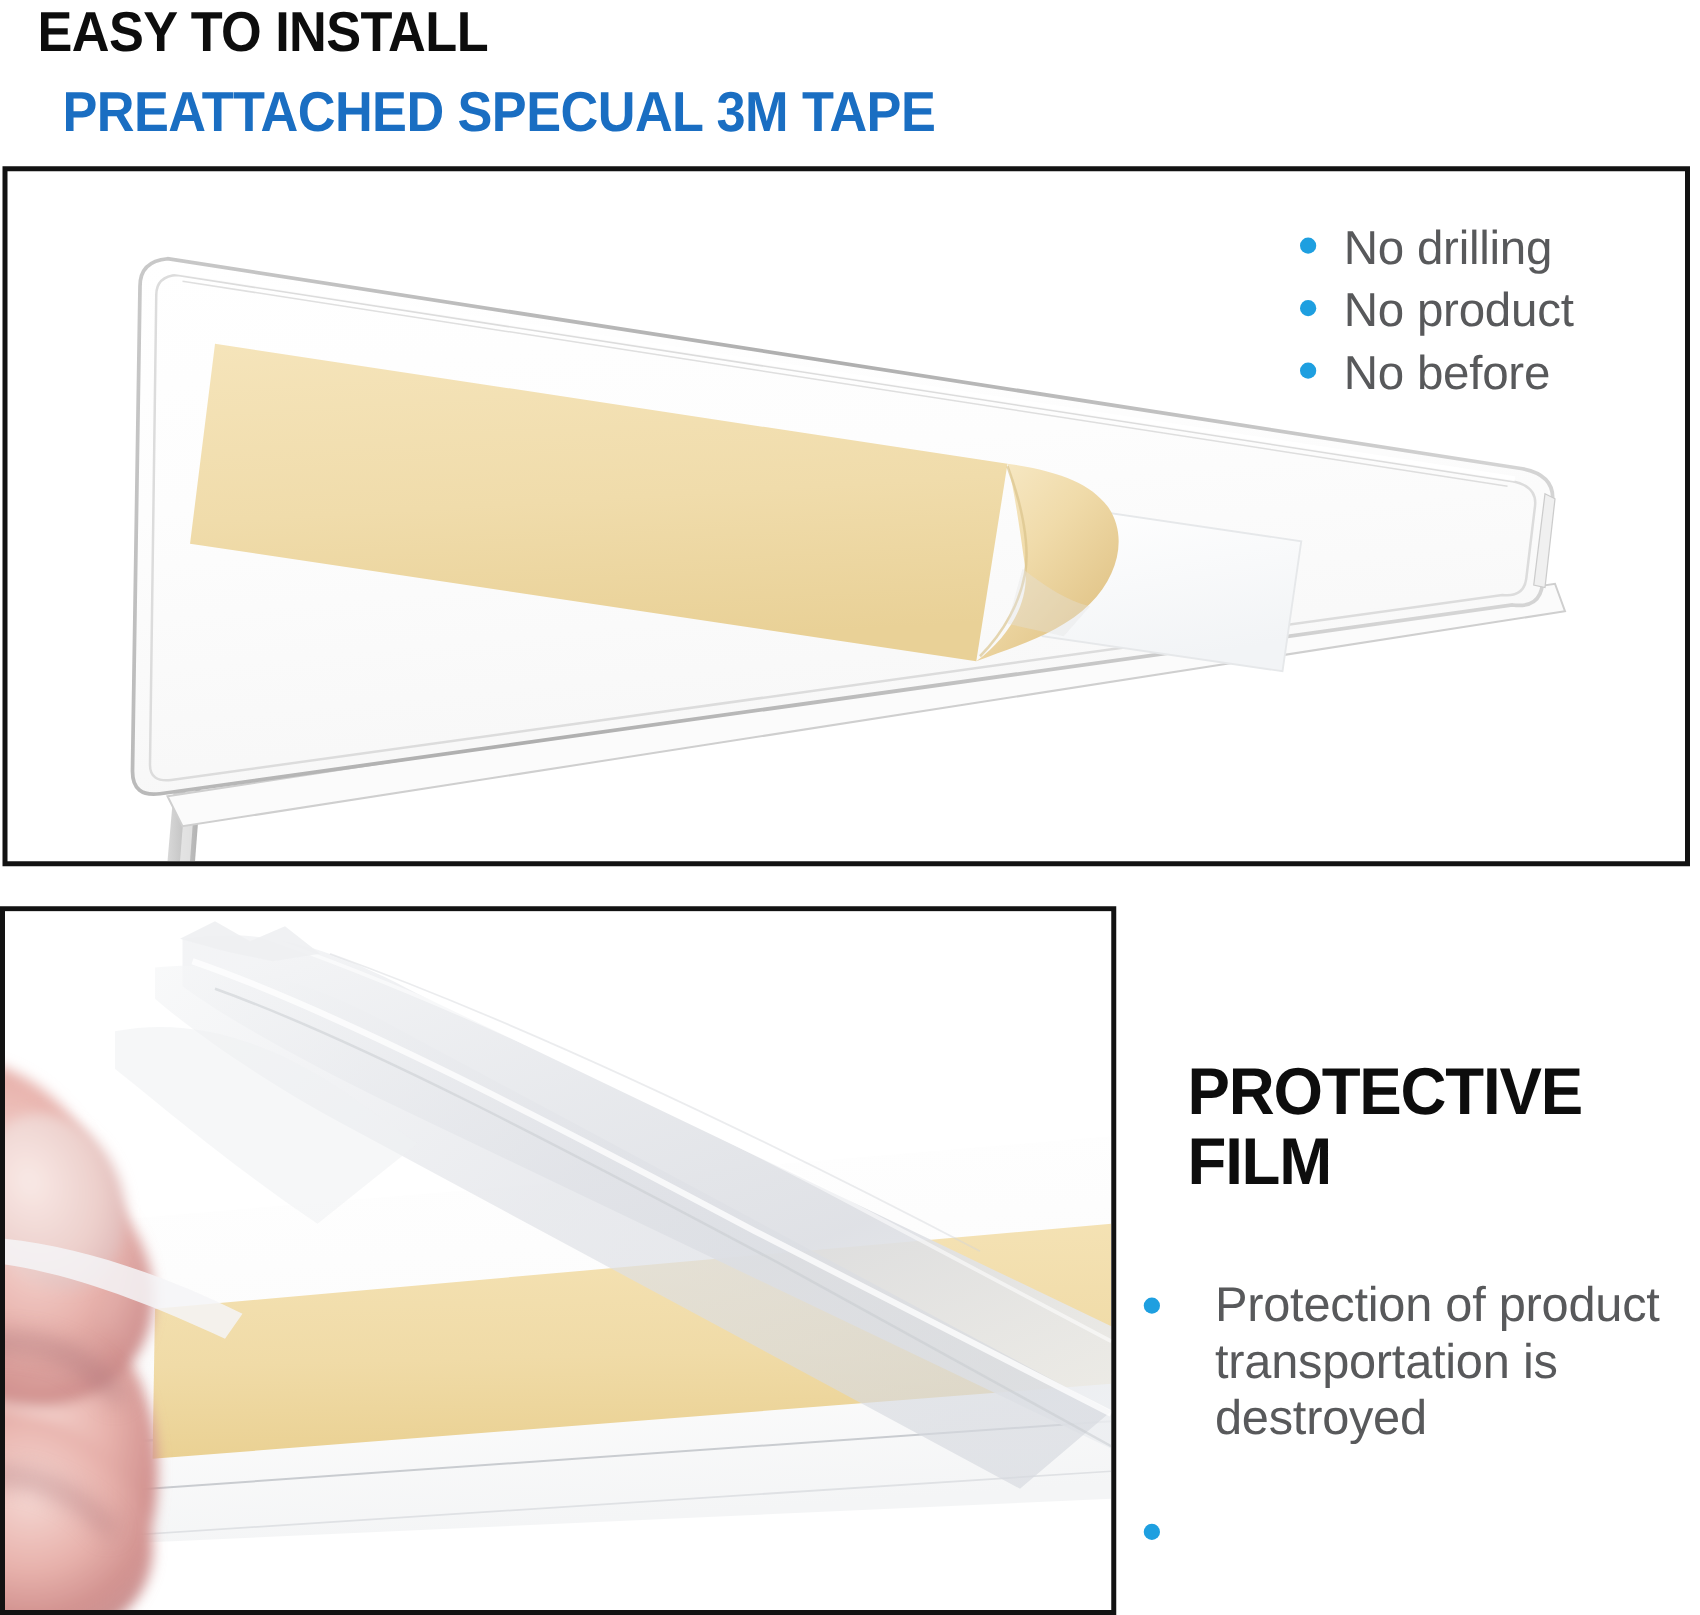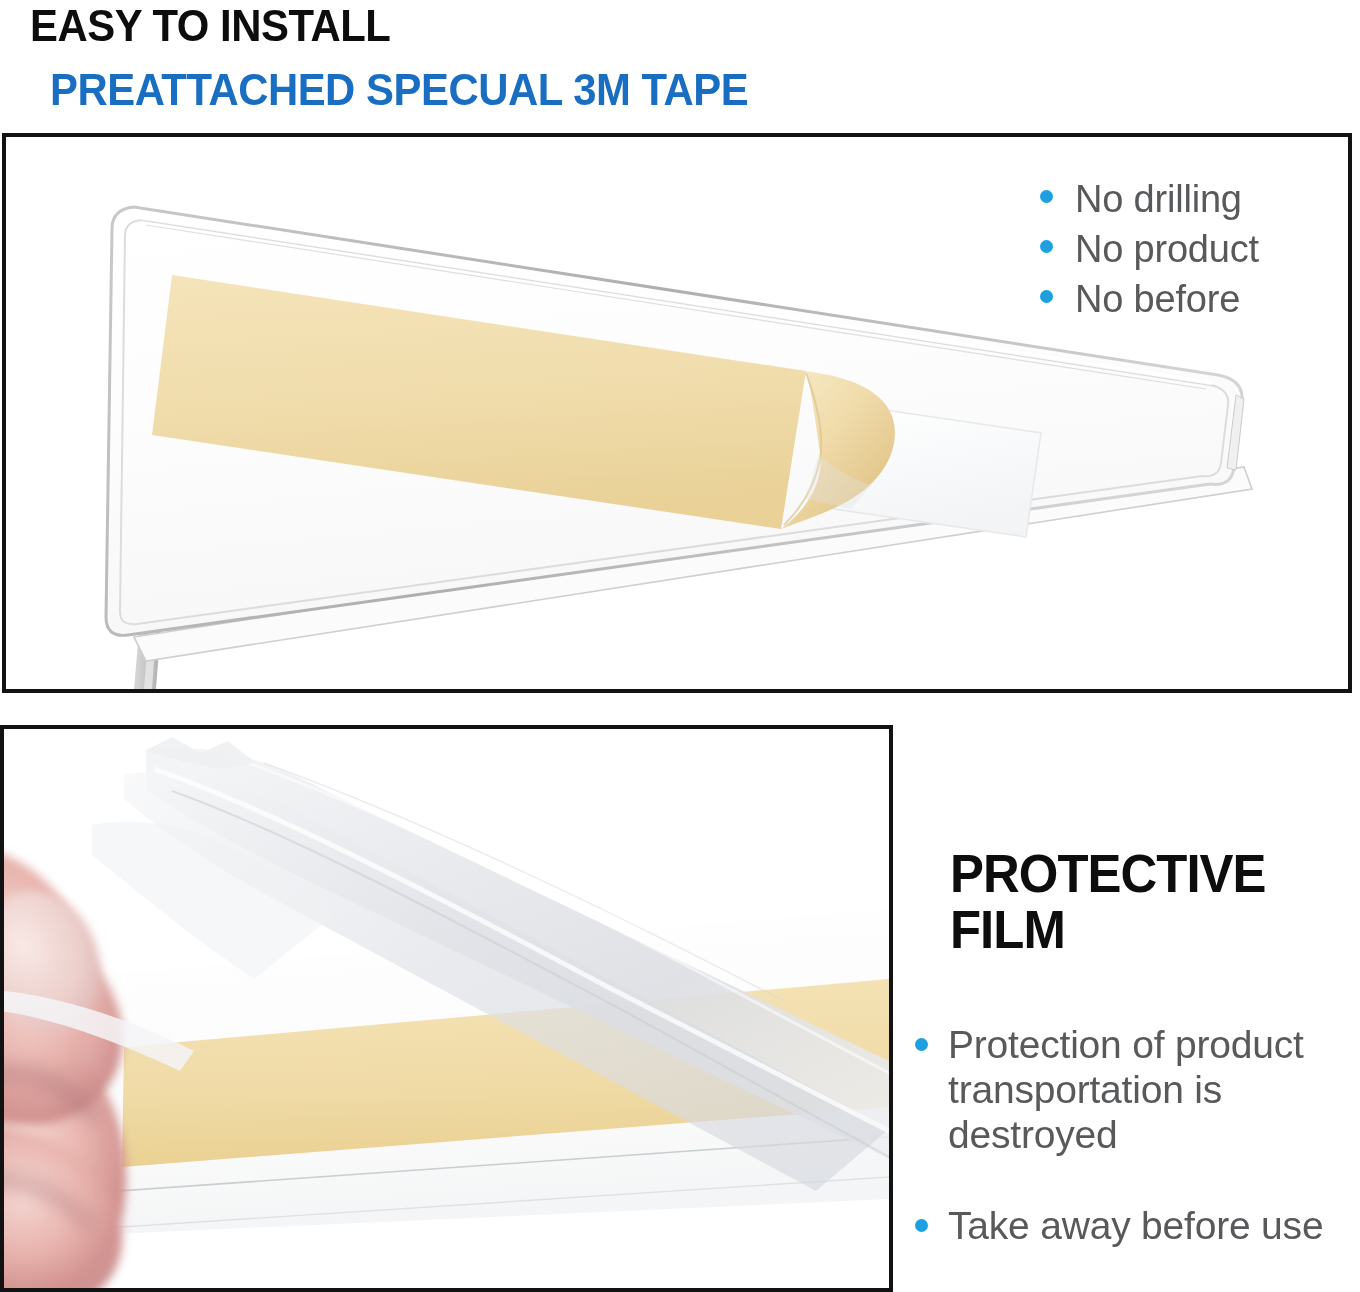--- a/index.html
+++ b/index.html
@@ -39,21 +39,21 @@
   .blist2{position:absolute;left:915px;top:1022px;width:440px;}
   .brow{display:flex;align-items:flex-start;margin-bottom:4px;}
   .bdot{
     width:13px;height:13px;border-radius:50%;
     background:#1e9fe0;flex:0 0 13px;margin-top:14px;margin-right:22px;
   }
   .btxt{
     font-size:38px;line-height:46px;color:#58595b;
     font-weight:400;letter-spacing:-0.2px;
   }
-  .blist2 .brow{margin-bottom:46px;}
+  .blist2 .brow{margin-bottom:46px;gap:24px;}
   .blist2 .bdot{margin-top:16px;margin-right:20px;}
   .blist2 .btxt{font-size:39px;line-height:45px;}
 
   
   .hdr-film{
     position:absolute;left:950px;top:846px;
     font-size:53px;line-height:56px;font-weight:bold;
     letter-spacing:-1px;color:#0d0d0d;
     transform:scaleX(0.96);transform-origin:left top;
   }
@@ -275,17 +275,16 @@
 
   <div class="hdr-film">PROTECTIVE FILM</div>
 
   <div class="blist2">
     <div class="brow">
       <span class="bdot"></span>
       <span class="btxt">Protection of product transportation is destroyed</span>
     </div>
     <div class="brow">
       <span class="bdot"></span>
-      <span class="btxt">Take away before use</span>
     </div>
   </div>
 
 </div>
 
 </body></html>

